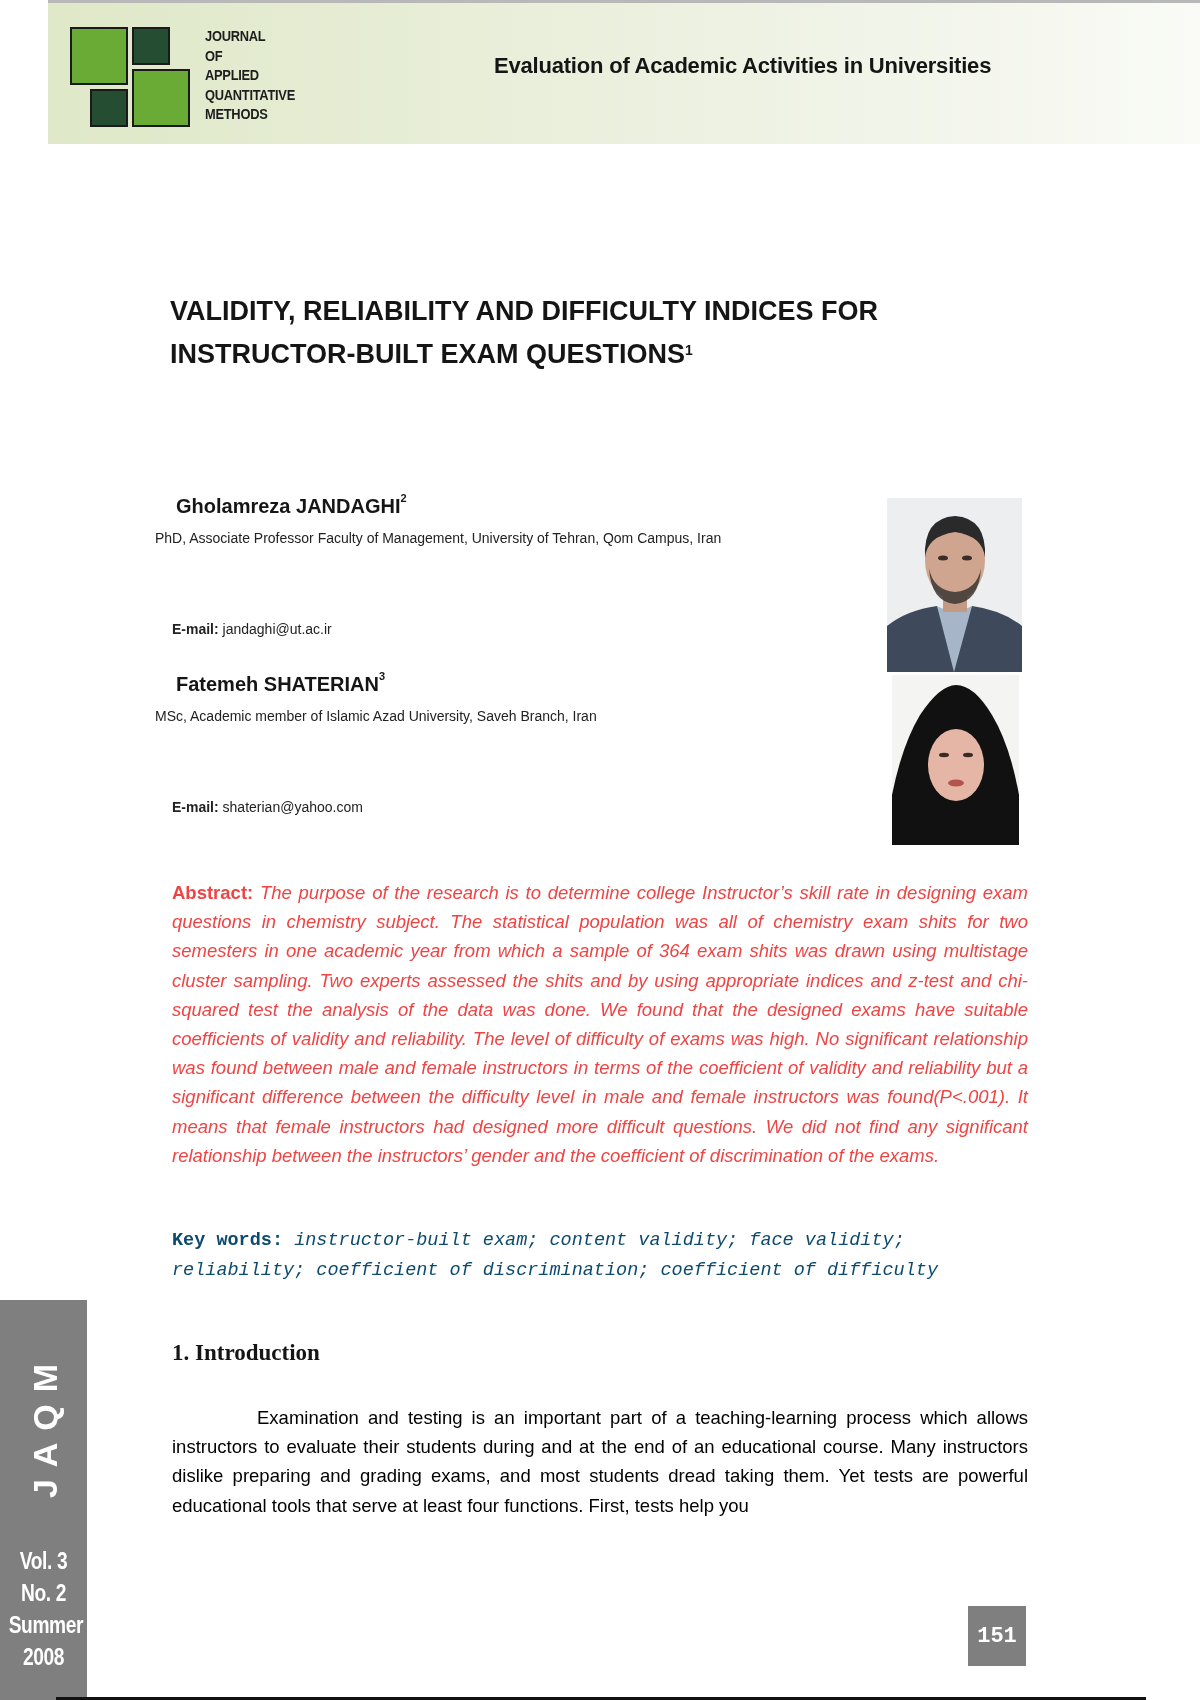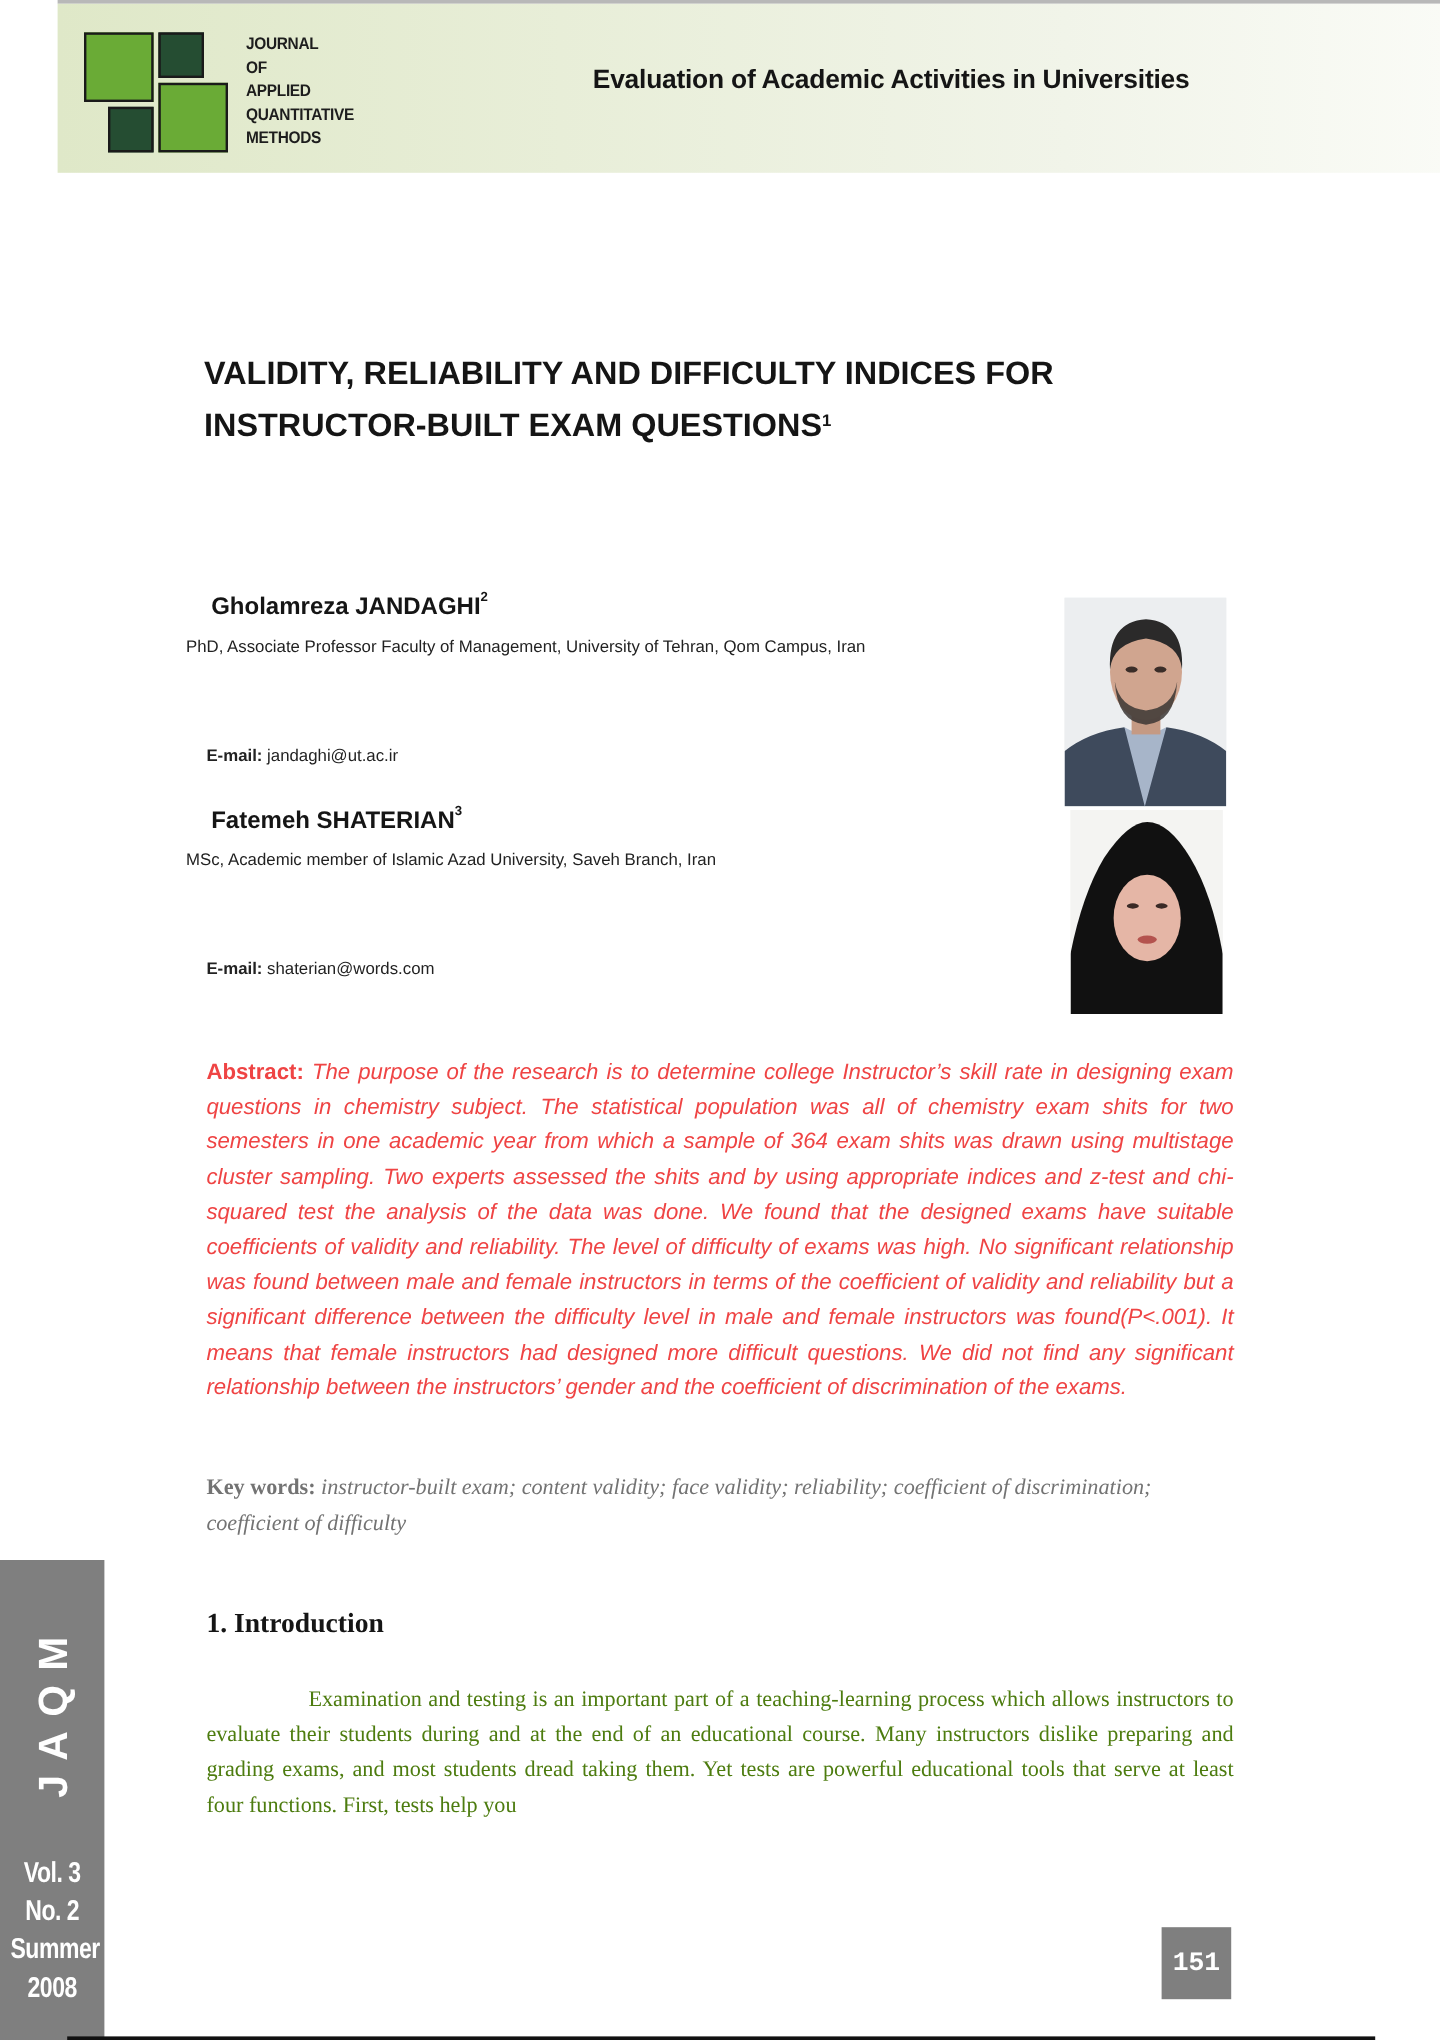--- a/index.html
+++ b/index.html
@@ -58,30 +58,30 @@
 
   .abstract {
     position: absolute; left: 172px; top: 878px; width: 856px;
     font-family: "Liberation Sans", sans-serif; font-size: 18.5px; line-height: 29.2px;
     text-align: justify; color: #ef4444;
   }
   .abstract .lbl, .keywords .lbl { font-style: normal; font-weight: bold; }
   .abstract .txt, .keywords .txt { font-style: italic; }
   .keywords {
     position: absolute; left: 172px; top: 1226px; width: 856px;
-    font-family: Liberation Serif, serif; font-size: 18.5px; line-height: 29.5px; color: #737373;
+    font-family: Liberation Mono, monospace; font-size: 18.5px; line-height: 29.5px; color: #0c4a6e;
   }
   .section-heading {
     position: absolute; left: 172px; top: 1340px;
     font-family: Liberation Serif, serif; font-weight: bold; font-size: 23px; color: #151515;
   }
   .intro {
     position: absolute; left: 172px; top: 1403px; width: 856px;
-    font-family: Liberation Serif, serif; font-size: 18.5px; line-height: 29.2px;
-    text-align: justify; text-indent: 85px; color: #4d7c0f;
+    font-family: Liberation Sans, sans-serif; font-size: 18.5px; line-height: 29.2px;
+    text-align: justify; text-indent: 85px; color: #000000;
   }
 
   .side-bar {
     position: absolute; left: 0; top: 1300px; width: 87px; height: 400px; background: #7f7f7f;
   }
   .side-jaqm {
     position: absolute; left: 45px; top: 1425px; transform: translate(-50%, -50%) rotate(-90deg);
     font-family: "Liberation Sans", sans-serif; font-weight: bold; font-size: 34px; letter-spacing: 12px;
     color: #ffffff; white-space: nowrap;
   }
@@ -135,21 +135,21 @@
     <ellipse cx="68" cy="62" rx="30" ry="40" fill="#d0a58f"></ellipse>
     <path d="M38 60 Q36 20 68 18 Q100 20 98 60 Q96 38 68 34 Q40 38 38 60 Z" fill="#2b2a2a"></path>
     <path d="M42 70 Q44 104 68 106 Q92 104 94 70 Q90 92 68 94 Q46 92 42 70 Z" fill="#3b3634" opacity="0.85"></path>
     <ellipse cx="56" cy="60" rx="5" ry="2.5" fill="#3a2d28"></ellipse>
     <ellipse cx="80" cy="60" rx="5" ry="2.5" fill="#3a2d28"></ellipse>
   </svg>
 </div>
 
 <div class="author-name" style="top:673px;"><span>Fatemeh SHATERIAN</span><sup>3</sup></div>
 <div class="author-affil" style="top:708px;">MSc, Academic member of Islamic Azad University, Saveh Branch, Iran</div>
-<div class="email" style="top:799px;"><b>E-mail:</b> <span>shaterian@words.com</span></div>
+<div class="email" style="top:799px;"><b>E-mail:</b> <span>shaterian@yahoo.com</span></div>
 
 <div class="photo p2">
   <svg width="127" height="170" viewBox="0 0 127 170">
     <rect width="127" height="170" fill="#f4f4f2"></rect>
     <path d="M0 170 L0 120 Q10 70 28 40 Q48 10 64 10 Q82 10 100 40 Q118 70 127 120 L127 170 Z" fill="#111111"></path>
     <ellipse cx="64" cy="90" rx="28" ry="36" fill="#e5b6a6"></ellipse>
     <ellipse cx="52" cy="80" rx="5" ry="2.2" fill="#3a2a26"></ellipse>
     <ellipse cx="76" cy="80" rx="5" ry="2.2" fill="#3a2a26"></ellipse>
     <ellipse cx="64" cy="108" rx="8" ry="3.5" fill="#b4534e"></ellipse>
   </svg>

